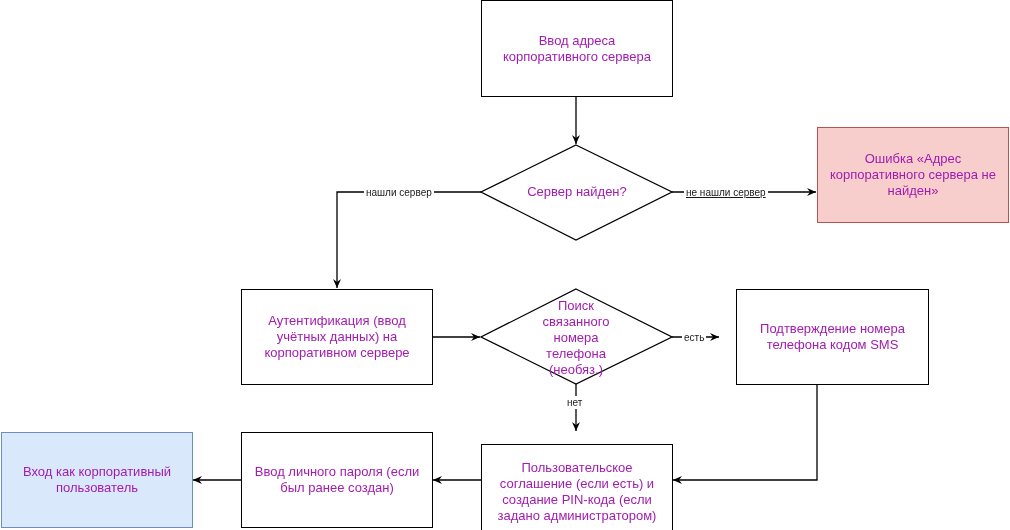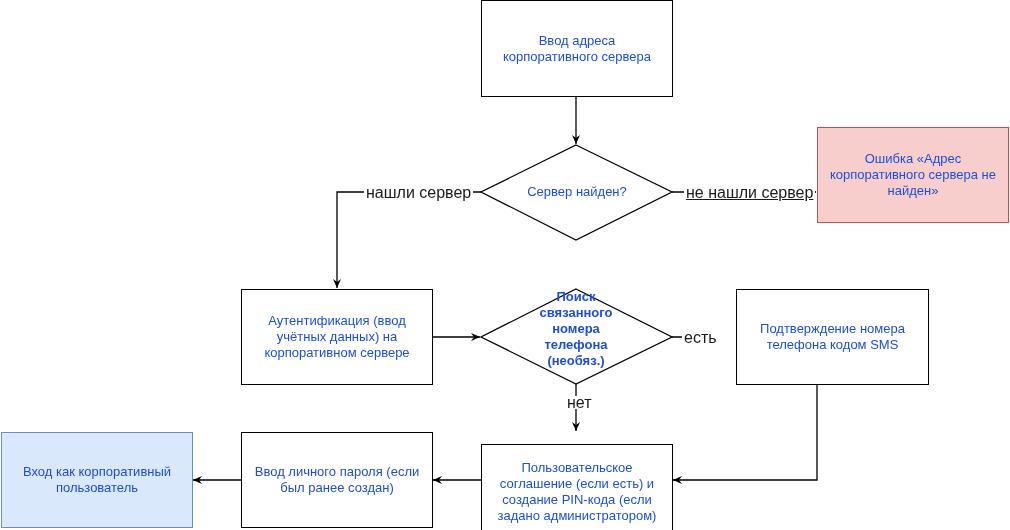--- a/index.html
+++ b/index.html
@@ -1,20 +1,20 @@
 <!DOCTYPE html>
 <html><head>
 <meta charset="utf-8">
 <style>
   html, body { margin:0; padding:0; background:#ffffff; }
   body { width:1010px; height:530px; position:relative; overflow:hidden; font-family:"Liberation Sans", sans-serif; }
   svg { position:absolute; left:0; top:0; }
-  .node { position:absolute; display:flex; align-items:center; justify-content:center; text-align:center; font-size:13px; color:#1d4ed8; line-height:16px; box-sizing:border-box; }
+  .node { position:absolute; display:flex; align-items:center; justify-content:center; text-align:center; font-size:13px; color:#a21caf; line-height:16px; box-sizing:border-box; }
   .rect { border:1.3px solid #000; background:#fff; }
-  .lbl { position:absolute; font-size:16px; color:#1a1a1a; background:#fff; white-space:nowrap; line-height:13px; padding:0 2px; }
+  .lbl { position:absolute; font-size:10px; color:#1a1a1a; background:#fff; white-space:nowrap; line-height:13px; padding:0 2px; }
 </style>
 </head>
 <body>
 
 <svg width="1010" height="530">
   <defs>
     <marker id="arr" markerWidth="10" markerHeight="10" refX="9" refY="5" orient="auto" markerUnits="userSpaceOnUse">
       <path d="M0,1 L9,5 L0,9 L3,5 Z" fill="#000"></path>
     </marker>
   </defs>
@@ -42,21 +42,21 @@
 </div>
 
 <div class="node" style="left:817px;top:127px;width:192px;height:96px;background:#f8cecc;border:1.3px solid #b85450;padding:0 3px;">
   <span>Ошибка «Адрес корпоративного сервера не найден»</span>
 </div>
 
 <div class="node rect" style="left:241px;top:289px;width:192px;height:96px;padding:0 5px;">
   <span>Аутентификация (ввод учётных данных) на корпоративном сервере</span>
 </div>
 
-<div class="node" style="left:511px;top:290px;width:130px;height:78px;padding:0 16px;font-weight:bold;">
+<div class="node" style="left:511px;top:299px;width:130px;height:78px;padding:0 16px;">
   <span>Поиск связанного номера телефона (необяз.)</span>
 </div>
 
 <div class="node rect" style="left:736px;top:289px;width:193px;height:96px;padding:0 10px;">
   <span>Подтверждение номера телефона кодом SMS</span>
 </div>
 
 <div class="node rect" style="left:481px;top:444px;width:192px;height:96px;padding:0 6px;">
   <span>Пользовательское соглашение (если есть) и создание PIN-кода (если задано администратором)</span>
 </div>

